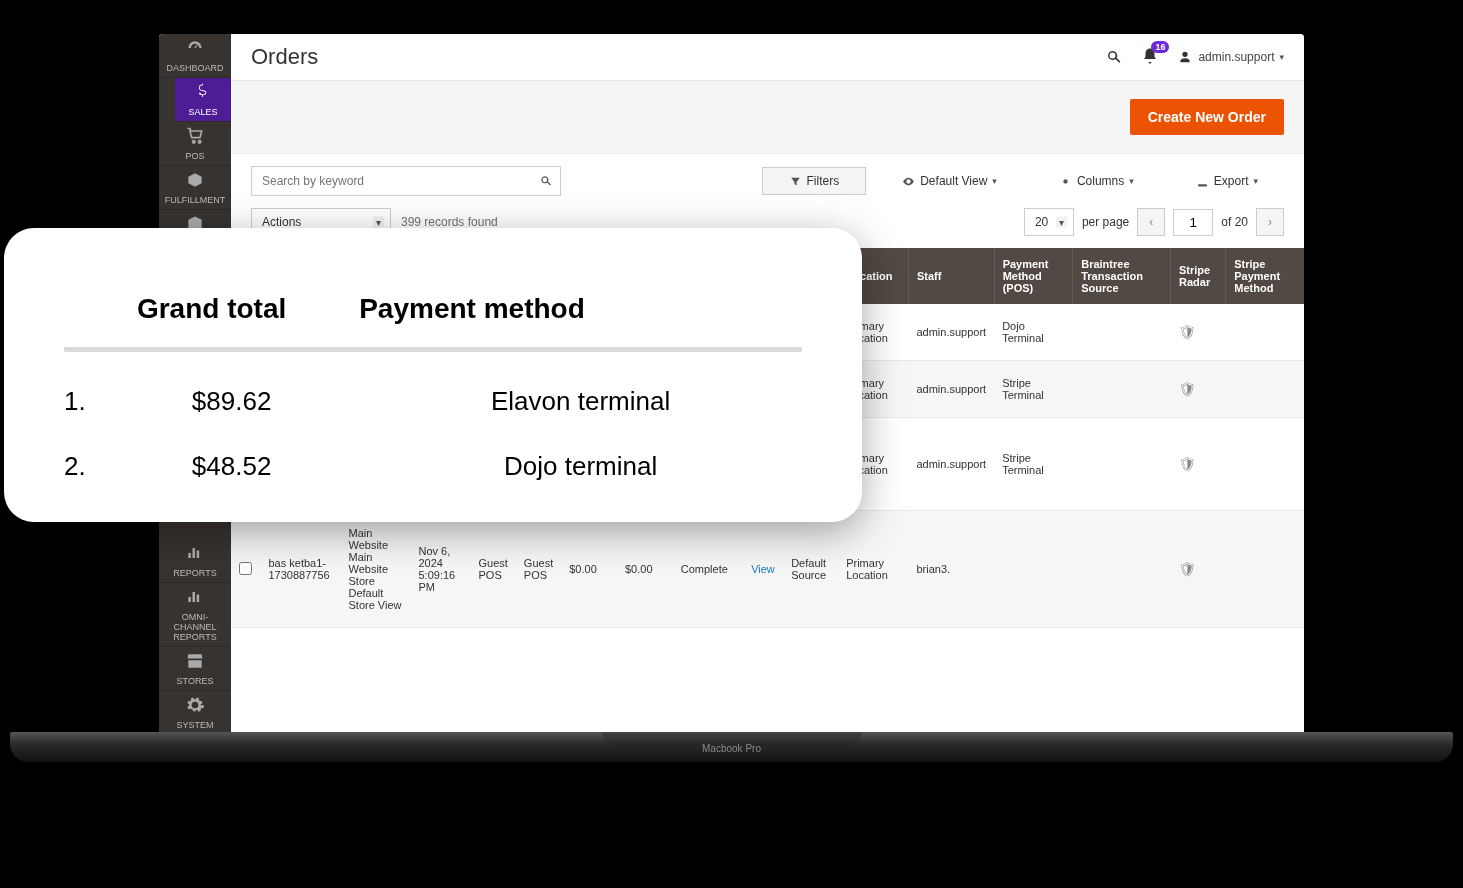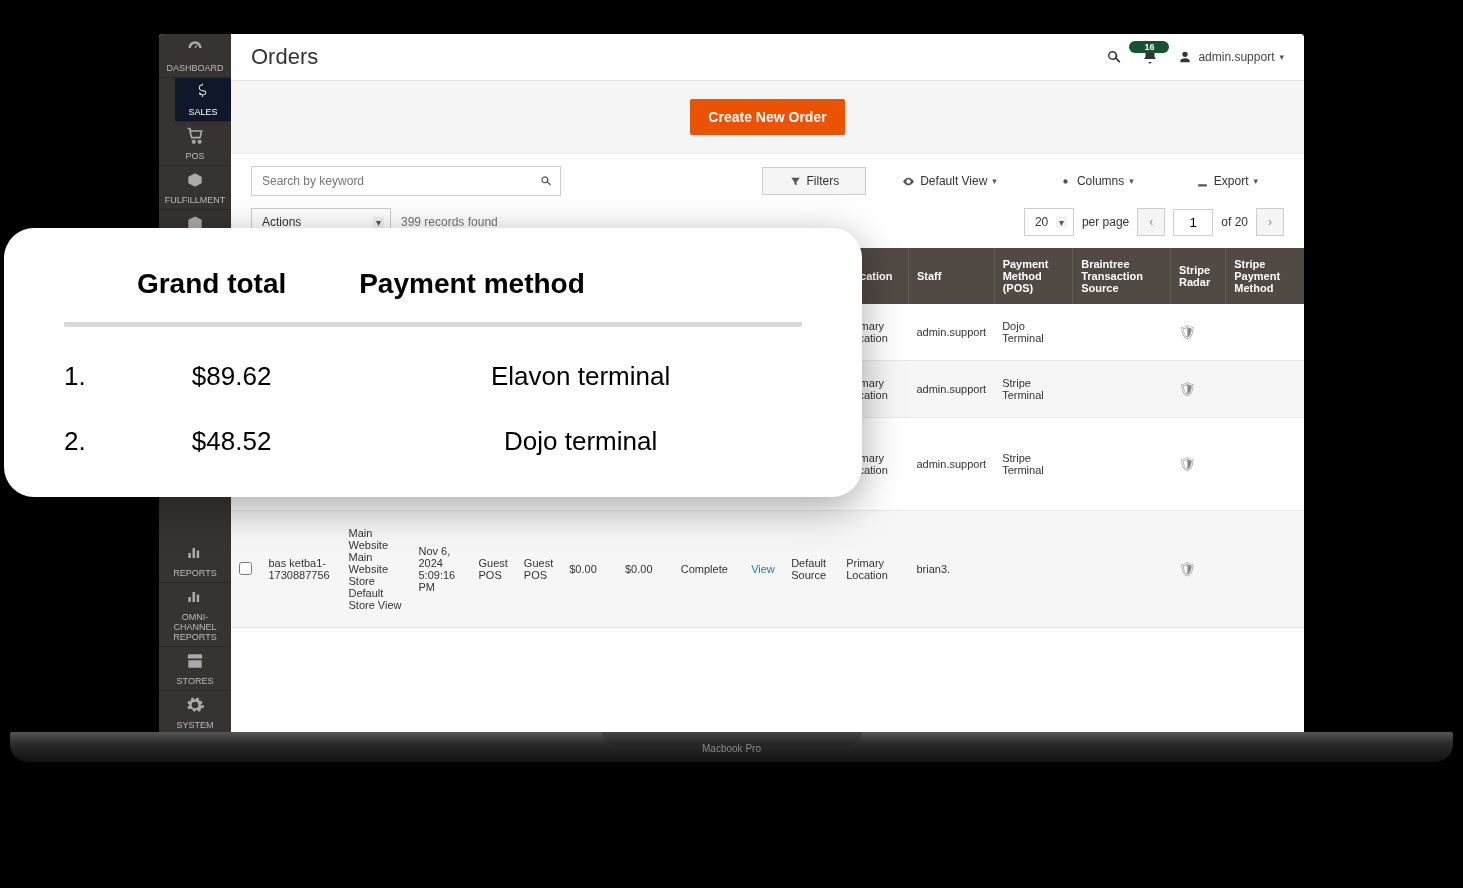--- a/index.html
+++ b/index.html
@@ -67,48 +67,48 @@
     display:flex;
     flex-direction:column;
     align-items:center;
     justify-content:center;
     padding:4px 2px;
     gap:5px;
     text-align:center;
     cursor:pointer;
     border-bottom:1px solid #2b2825;
   }
-  .sidebar .nav-item.active { background:#0f172a; color:#fff;margin-left:16px; }
+  .sidebar .nav-item.active { background:#4c1d95; color:#fff;margin-left:16px; }
   .sidebar svg { width:20px; height:20px; fill:#aaa; }
   .sidebar .nav-item.active svg { fill:#fff; }
   .sidebar .spacer { flex:1; }
 
   .main { flex:1; display:flex; flex-direction:column; background:#fff; }
 
   .topbar {
     display:flex;
     align-items:center;
     padding:10px 20px;
     border-bottom:1px solid #e5e5e5;
     gap:14px;
   }
   .topbar h1 { font-size:22px; font-weight:400; flex:1; }
   .top-icons { display:flex; align-items:center; gap:18px; color:#444; }
   .badge { position:relative; }
   .badge .count {
     position:absolute; top:-6px; right:-10px;
-    background:#14532d; color:#fff; border-radius:8px;
-    font-size:9px; padding:1px 15px; font-weight:bold;
+    background:#6d28d9; color:#fff; border-radius:8px;
+    font-size:9px; padding:1px 4px; font-weight:bold;
   }
   .user-menu { font-size:12px; display:flex; align-items:center; gap:5px; }
 
   .action-bar {
     padding:18px 20px;
     display:flex;
-    justify-content:center;
+    justify-content:flex-end;
     background:#f5f5f5;
     border-bottom:1px solid #eee;
   }
   .btn-primary {
     background:#eb5202;
     color:#fff;
     border:none;
     padding:10px 18px;
     font-size:14px;
     font-weight:bold;
@@ -234,20 +234,21 @@
     z-index:50;
     font-family: Arial, sans-serif;
   }
   .ov-head {
     display:flex;
     font-size:28px;
     font-weight:700;
     padding-bottom:22px;
     border-bottom:5px solid #d9d9d9;
     border-radius:2px;
+    margin-top:25px;
   }
   .ov-h1 { width:40%; text-align:center; }
   .ov-h2 { width:60%; text-align:left; }
   .ov-row {
     display:flex;
     align-items:center;
     font-size:26px;
     margin-top:34px;
   }
   .ov-idx { width:40px; }

